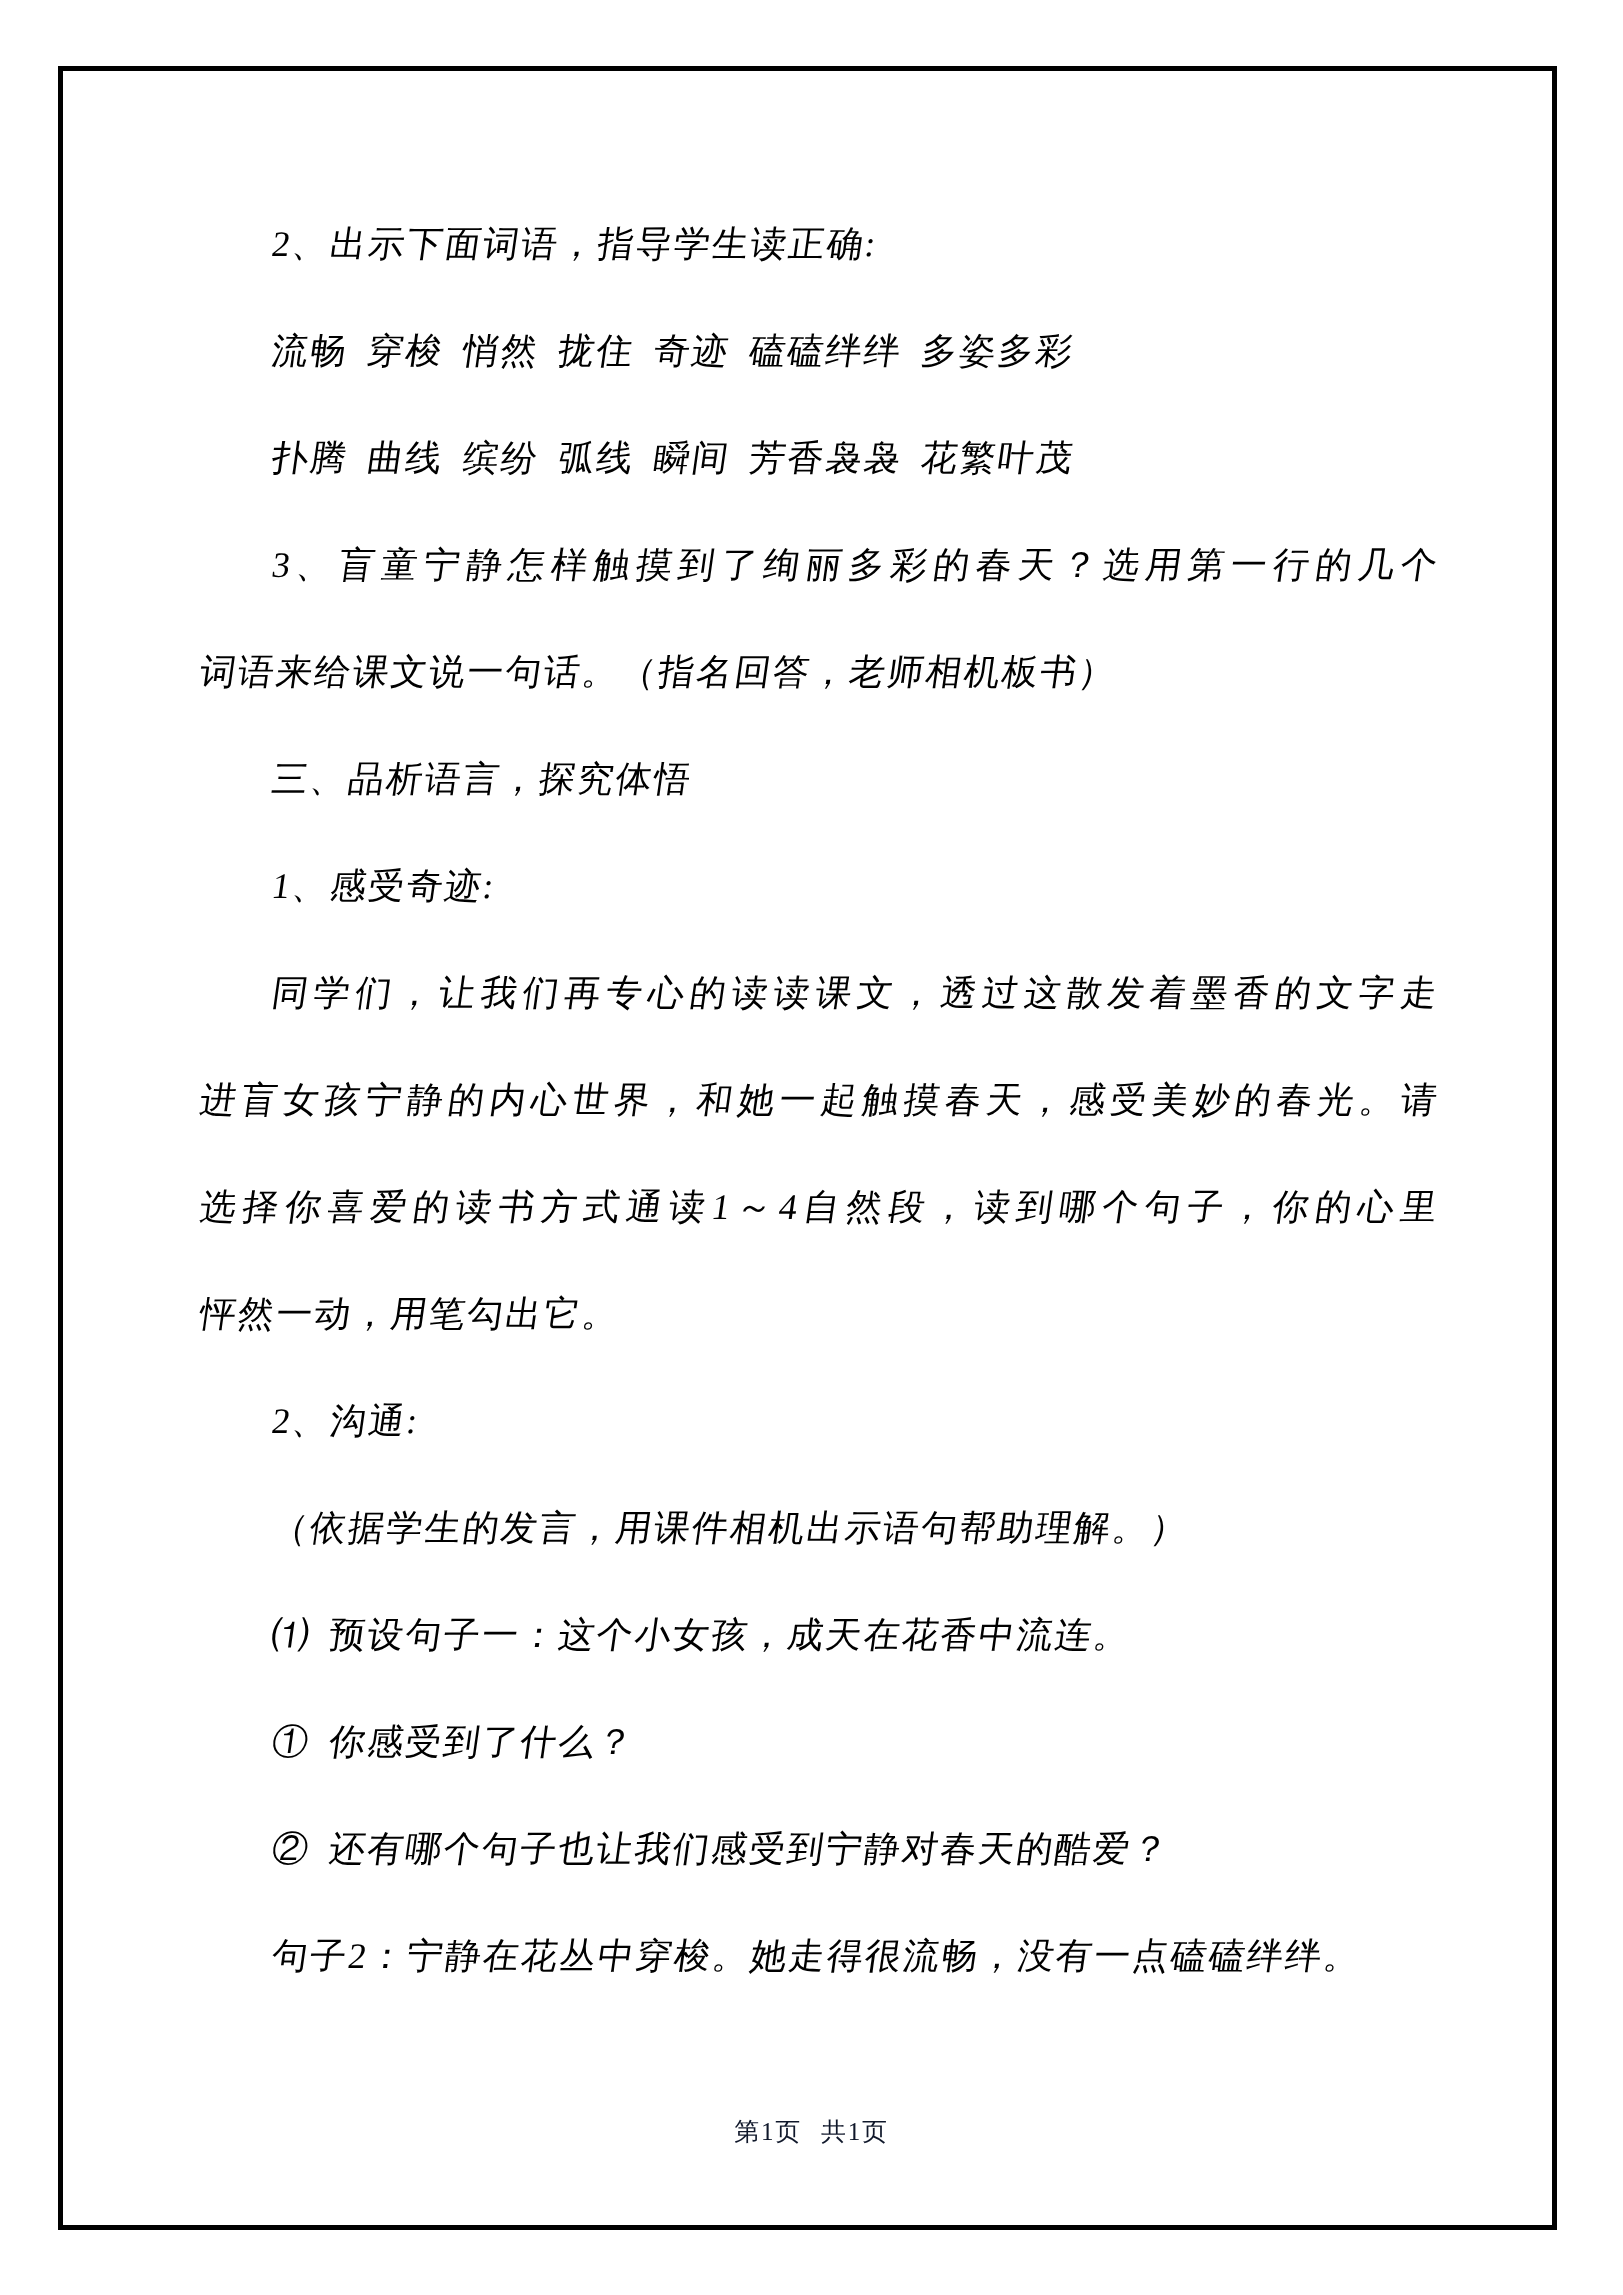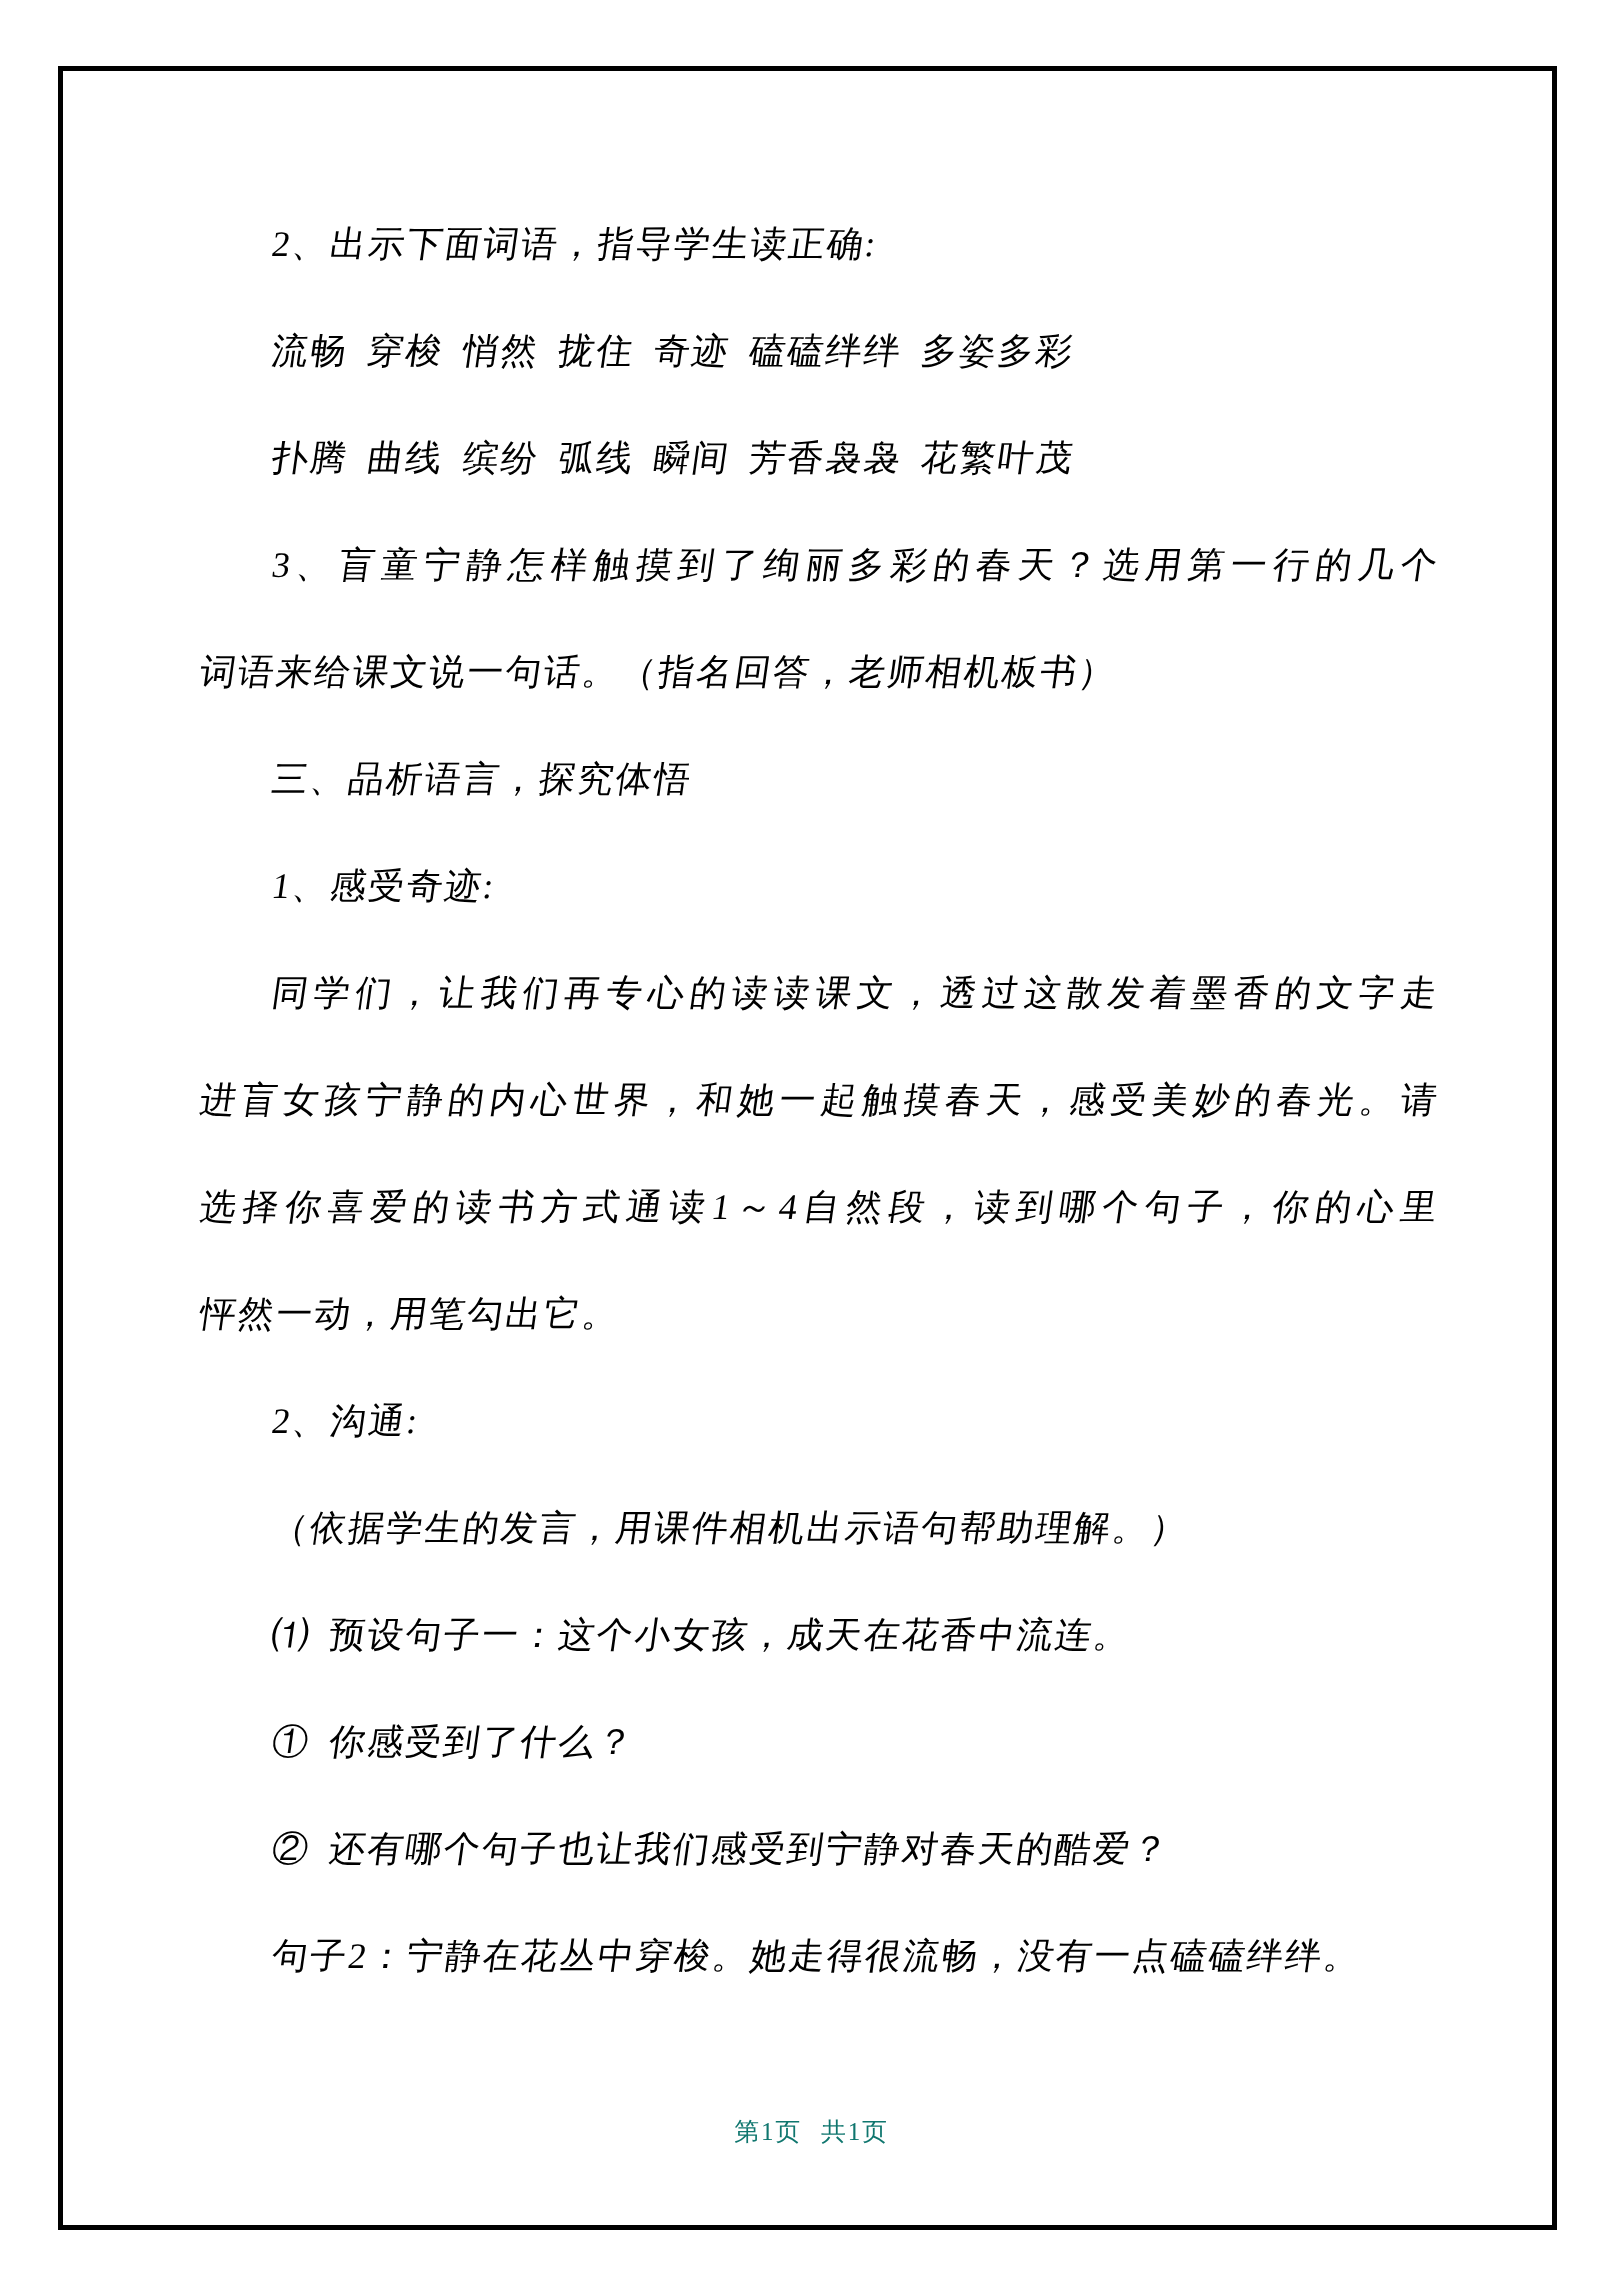--- a/index.html
+++ b/index.html
@@ -53,21 +53,21 @@
   }
   .footer {
     position: absolute;
     left: 0;
     top: 2115px;
     width: 1623px;
     text-align: center;
     font-size: 25px;
     letter-spacing: 1.7px;
     word-spacing: 11.2px;
-    color: #0f766e;
+    color: #0f172a;
   }
 </style>
 </head>
 <body>
 
 <div class="page">
   <div class="page-border"></div>
 
   <div class="content">
     <div class="line indent">2、出示下面词语，指导学生读正确:</div>

